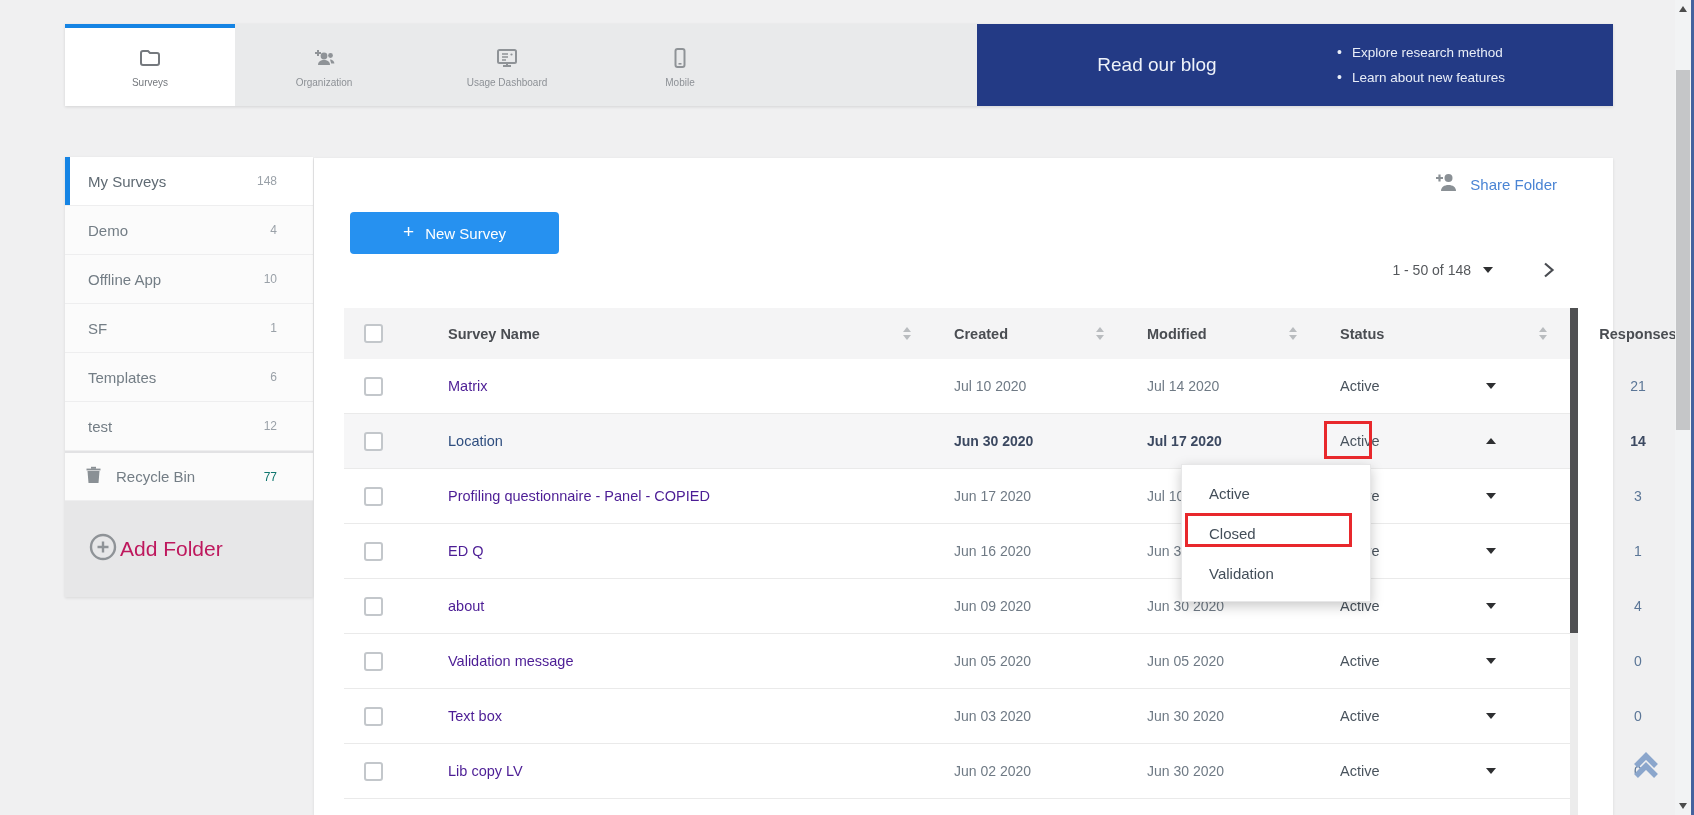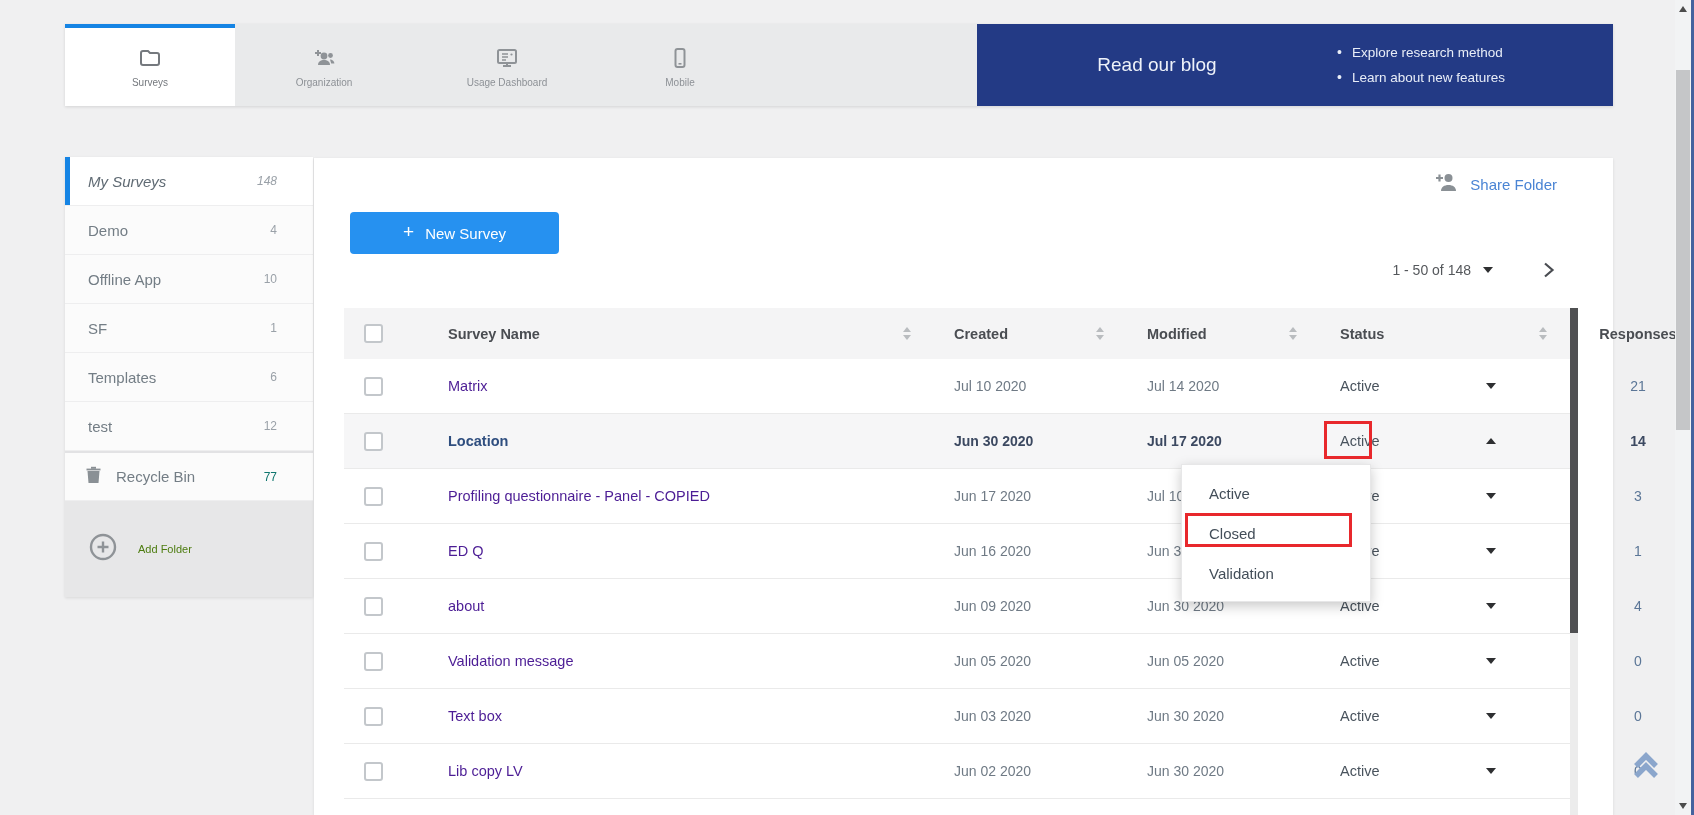--- a/index.html
+++ b/index.html
@@ -27,29 +27,29 @@
   .banner-bullets { width:270px; color:#e8edf7; font-size:13.5px; }
   .banner-bullet { display:flex; align-items:center; gap:10px; line-height:25px; }
   .banner-bullet::before { content:"•"; font-size:14px; }
   
   .sidebar { position:absolute; left:65px; top:157px; width:248px; box-shadow:0 1px 3px rgba(0,0,0,.1); }
   .folder-item { height:49px; background:#fbfbfb; border-bottom:1px solid #eeeeef;
                  display:flex; align-items:center; justify-content:space-between;
                  padding:0 36px 0 23px; cursor:pointer; position:relative; }
   .folder-item .f-label { font-size:15px; color:#737d85; }
   .folder-item .f-count { font-size:12px; color:#9aa1a8; }
-  .folder-item.active { background:#ffffff;font-style:italic; }
+  .folder-item.active { background:#ffffff; }
   .folder-item.active .f-label { color:#5f6a73; }
   .folder-item.active::before { content:""; position:absolute; left:0; top:0; bottom:0; width:5px; background:#1584e4; }
   .recycle-item { height:50px; background:#fbfbfb; border-top:2px solid #e2e2e4; border-bottom:1px solid #eeeeef;
                   display:flex; align-items:center; padding:0 36px 0 20px; cursor:pointer; }
   .recycle-item .f-label { font-size:15px; color:#737d85; margin-left:14px; flex:1; }
   .recycle-item .f-count { font-size:12px; color:#0f766e;margin-left:12px; }
   .add-folder { height:96px; background:#e7e7e8; display:flex; align-items:center; padding-left:24px; cursor:pointer; }
-  .add-folder .f-label { font-size:11px; color:#4d7c0f; margin-left:21px; }
+  .add-folder .f-label { font-size:21px; color:#be185d; margin-left:3px; }
   
   .card { position:absolute; left:314px; top:158px; width:1299px; height:657px; background:#ffffff;
           box-shadow:0 1px 3px rgba(0,0,0,.1); }
   .share-folder { position:absolute; right:56px; top:14px; display:flex; align-items:center; gap:11px; cursor:pointer; }
   .share-folder .sf-label { font-size:15px; color:#4a84d4; }
   .new-survey-btn { position:absolute; left:36px; top:54px; width:209px; height:42px; background:#2691f0;
                     border:none; border-radius:4px; color:#ffffff; font-size:15px;
                     display:flex; align-items:center; justify-content:center; gap:11px; cursor:pointer;
                     font-family:inherit; }
   .new-survey-btn .plus { font-size:19px; font-weight:400; margin-top:-2px; }
@@ -64,21 +64,21 @@
   
   .table { position:absolute; left:30px; top:150px; width:1226px; }
   .trow, .thead { display:grid;
     grid-template-columns:60px 446px 26px 123px 26px 123px 26px 180px 26px 120px 26px 1fr;
     align-items:center;gap:22px; }
   .thead { height:51px; background:#f4f4f5; font-size:14.5px; font-weight:bold; color:#4a4d52; }
   .trow { height:55px; background:#ffffff; border-bottom:1px solid #eaeaea; font-size:14px; }
   .trow.hl { background:#f6f6f7; }
   .c-pad { padding-left:12px; }
   .c-name { padding-left:22px; font-size:14.5px; color:#4c1d95; cursor:pointer; }
-  .trow.hl .c-name { color:#2f4e7f; font-weight:bold; }
+  .trow.hl .c-name { color:#2f4e7f; font-weight:normal; }
   .c-date { color:#6f7a85; }
   .trow.hl .c-date { color:#3c4961; font-weight:bold; }
   .c-status { display:flex; align-items:center; justify-content:space-between; padding:0 12px 0 12px; }
   .c-status .st-label { font-size:14.5px; color:#49535d; }
   .c-status .caret-down, .c-status .caret-up { cursor:pointer; }
   .c-resp { text-align:center; color:#5b7697; }
   .trow.hl .c-resp { color:#3c4961; font-weight:bold; }
   .checkbox { width:19px; height:19px; border:2px solid #c3c7cb; border-radius:3px; background:#fff;
               margin-left:20px; cursor:pointer; }
   .sort-icon { display:flex; flex-direction:column; align-items:center; gap:3px; justify-self:center; cursor:pointer; }

